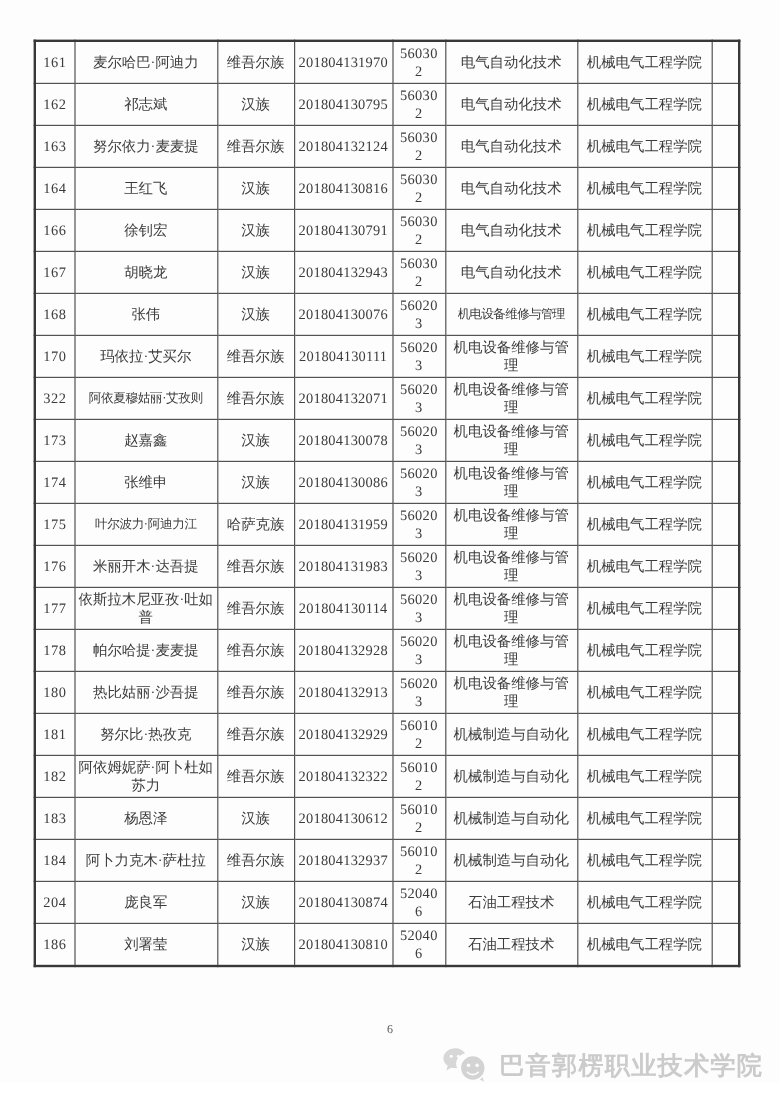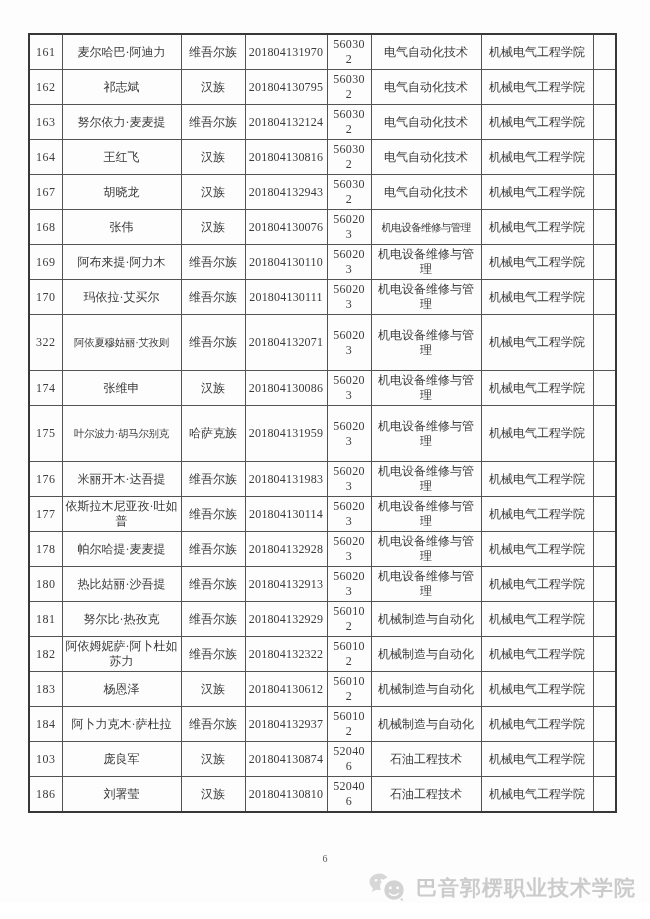--- a/index.html
+++ b/index.html
@@ -33,21 +33,21 @@
     vertical-align: middle;
     font-size: 12px;
     line-height: 15px;
     padding: 2px 3px;
     color: #3b3b3b;
     overflow: hidden;
     word-break: break-all;
   }
   td.col-no { font-size: 11px; letter-spacing: 0.5px; }
   td.col-name { padding: 2px 4px; }
-  td.col-name.shrink { font-size: 10.5px; letter-spacing: -0.3px; white-space: nowrap; padding: 20px 1px; }
+  td.col-name.shrink { font-size: 10.5px; letter-spacing: -0.3px; white-space: nowrap; padding: 9px 1px; }
   td.col-ethnicity { }
   td.col-student_id { font-size: 11.5px; white-space: nowrap; letter-spacing: 0.2px; }
   td.col-major_code { font-size: 11.5px; letter-spacing: 0.3px; }
   td.col-major { padding: 2px 5px; }
   td.col-major.fit { font-size: 10.5px; letter-spacing: -0.6px; white-space: nowrap; padding: 2px 1px; }
   td.col-college { }
   td.col-note { }
   .page-number {
     position: absolute;
     left: 0;
@@ -124,82 +124,92 @@
           <td class="col-no">164</td>
           <td class="col-name">王红飞</td>
           <td class="col-ethnicity">汉族</td>
           <td class="col-student_id">201804130816</td>
           <td class="col-major_code">560302</td>
           <td class="col-major">电气自动化技术</td>
           <td class="col-college">机械电气工程学院</td>
           <td class="col-note"></td>
         </tr>
         <tr>
+          <td class="col-no">166</td>
+          <td class="col-name">徐钊宏</td>
+          <td class="col-ethnicity">汉族</td>
+          <td class="col-student_id">201804130791</td>
+          <td class="col-major_code">560302</td>
+          <td class="col-major">电气自动化技术</td>
+          <td class="col-college">机械电气工程学院</td>
+          <td class="col-note"></td>
+        </tr>
+        <tr>
           <td class="col-no">167</td>
           <td class="col-name">胡晓龙</td>
           <td class="col-ethnicity">汉族</td>
           <td class="col-student_id">201804132943</td>
           <td class="col-major_code">560302</td>
           <td class="col-major">电气自动化技术</td>
           <td class="col-college">机械电气工程学院</td>
           <td class="col-note"></td>
         </tr>
         <tr>
           <td class="col-no">168</td>
           <td class="col-name">张伟</td>
           <td class="col-ethnicity">汉族</td>
           <td class="col-student_id">201804130076</td>
           <td class="col-major_code">560203</td>
           <td class="col-major fit">机电设备维修与管理</td>
           <td class="col-college">机械电气工程学院</td>
           <td class="col-note"></td>
         </tr>
         <tr>
-          <td class="col-no">169</td>
-          <td class="col-name">阿布来提·阿力木</td>
-          <td class="col-ethnicity">维吾尔族</td>
-          <td class="col-student_id">201804130110</td>
-          <td class="col-major_code">560203</td>
-          <td class="col-major">机电设备维修与管理</td>
-          <td class="col-college">机械电气工程学院</td>
-          <td class="col-note"></td>
-        </tr>
-        <tr>
           <td class="col-no">170</td>
           <td class="col-name">玛依拉·艾买尔</td>
           <td class="col-ethnicity">维吾尔族</td>
           <td class="col-student_id">201804130111</td>
           <td class="col-major_code">560203</td>
           <td class="col-major">机电设备维修与管理</td>
           <td class="col-college">机械电气工程学院</td>
           <td class="col-note"></td>
         </tr>
         <tr>
           <td class="col-no">322</td>
           <td class="col-name shrink">阿依夏穆姑丽·艾孜则</td>
           <td class="col-ethnicity">维吾尔族</td>
           <td class="col-student_id">201804132071</td>
           <td class="col-major_code">560203</td>
           <td class="col-major">机电设备维修与管理</td>
           <td class="col-college">机械电气工程学院</td>
           <td class="col-note"></td>
         </tr>
         <tr>
+          <td class="col-no">173</td>
+          <td class="col-name">赵嘉鑫</td>
+          <td class="col-ethnicity">汉族</td>
+          <td class="col-student_id">201804130078</td>
+          <td class="col-major_code">560203</td>
+          <td class="col-major">机电设备维修与管理</td>
+          <td class="col-college">机械电气工程学院</td>
+          <td class="col-note"></td>
+        </tr>
+        <tr>
           <td class="col-no">174</td>
           <td class="col-name">张维申</td>
           <td class="col-ethnicity">汉族</td>
           <td class="col-student_id">201804130086</td>
           <td class="col-major_code">560203</td>
           <td class="col-major">机电设备维修与管理</td>
           <td class="col-college">机械电气工程学院</td>
           <td class="col-note"></td>
         </tr>
         <tr>
           <td class="col-no">175</td>
-          <td class="col-name shrink">叶尔波力·胡马尔别克</td>
+          <td class="col-name shrink">叶尔波力·阿迪力江</td>
           <td class="col-ethnicity">哈萨克族</td>
           <td class="col-student_id">201804131959</td>
           <td class="col-major_code">560203</td>
           <td class="col-major">机电设备维修与管理</td>
           <td class="col-college">机械电气工程学院</td>
           <td class="col-note"></td>
         </tr>
         <tr>
           <td class="col-no">176</td>
           <td class="col-name">米丽开木·达吾提</td>
@@ -274,21 +284,21 @@
           <td class="col-no">184</td>
           <td class="col-name">阿卜力克木·萨杜拉</td>
           <td class="col-ethnicity">维吾尔族</td>
           <td class="col-student_id">201804132937</td>
           <td class="col-major_code">560102</td>
           <td class="col-major">机械制造与自动化</td>
           <td class="col-college">机械电气工程学院</td>
           <td class="col-note"></td>
         </tr>
         <tr>
-          <td class="col-no">103</td>
+          <td class="col-no">204</td>
           <td class="col-name">庞良军</td>
           <td class="col-ethnicity">汉族</td>
           <td class="col-student_id">201804130874</td>
           <td class="col-major_code">520406</td>
           <td class="col-major">石油工程技术</td>
           <td class="col-college">机械电气工程学院</td>
           <td class="col-note"></td>
         </tr>
         <tr>
           <td class="col-no">186</td>

